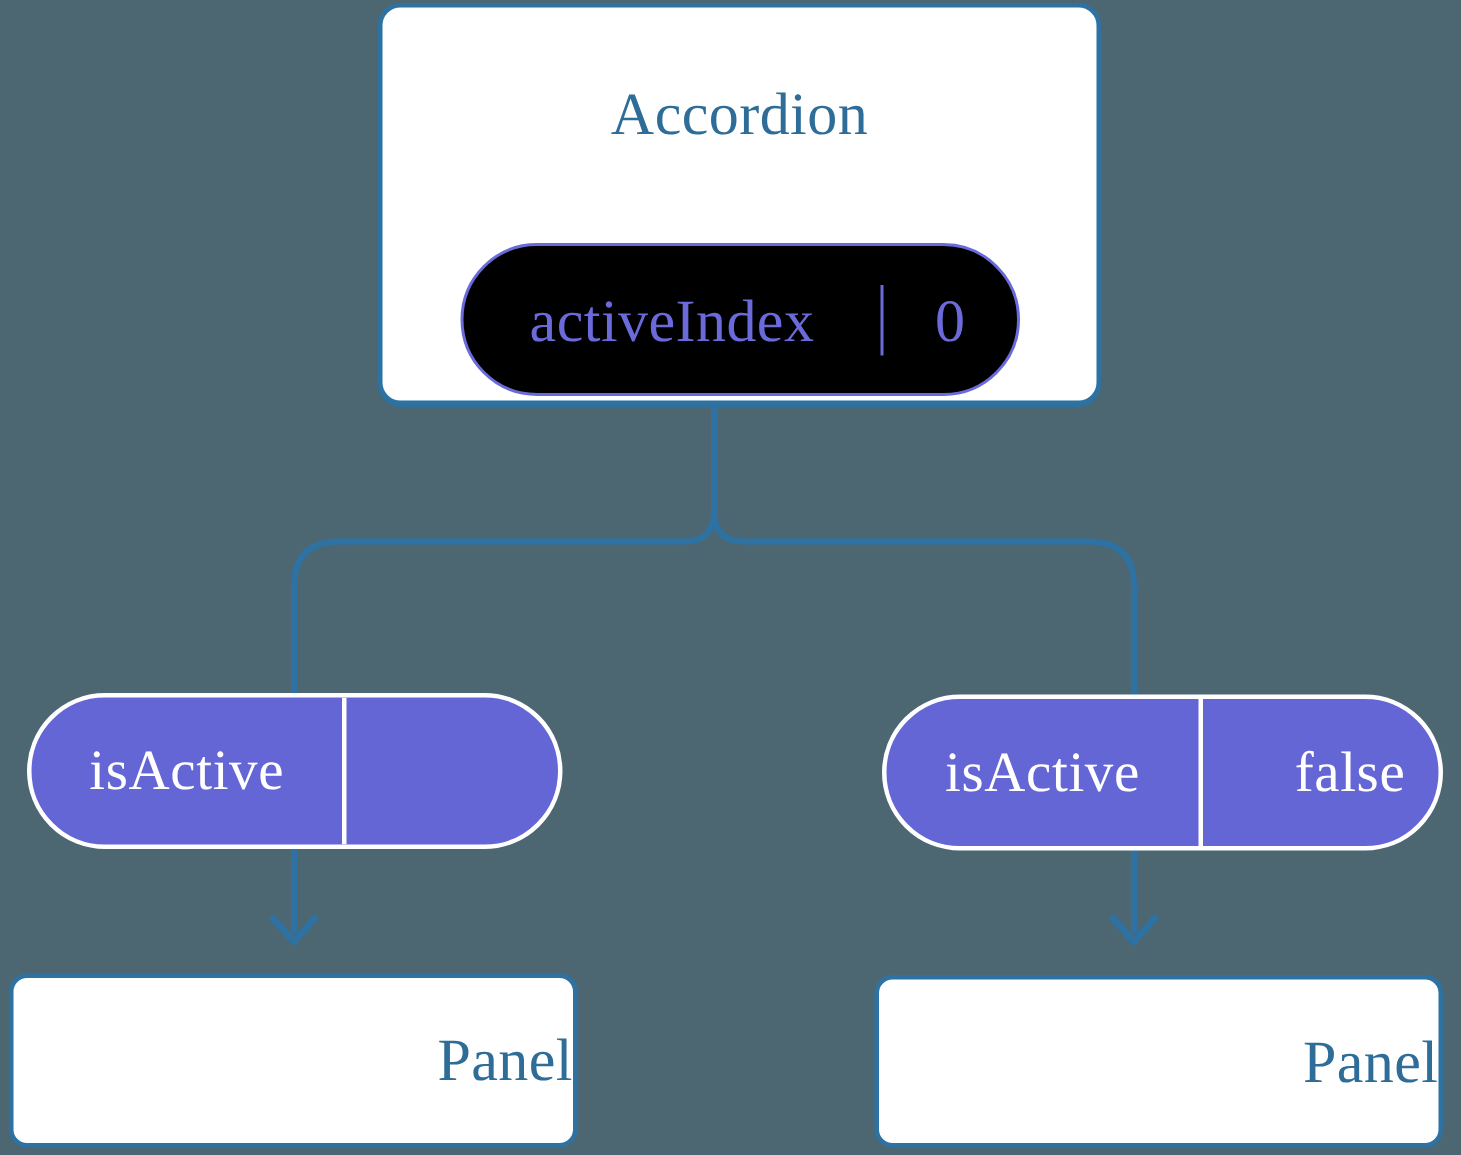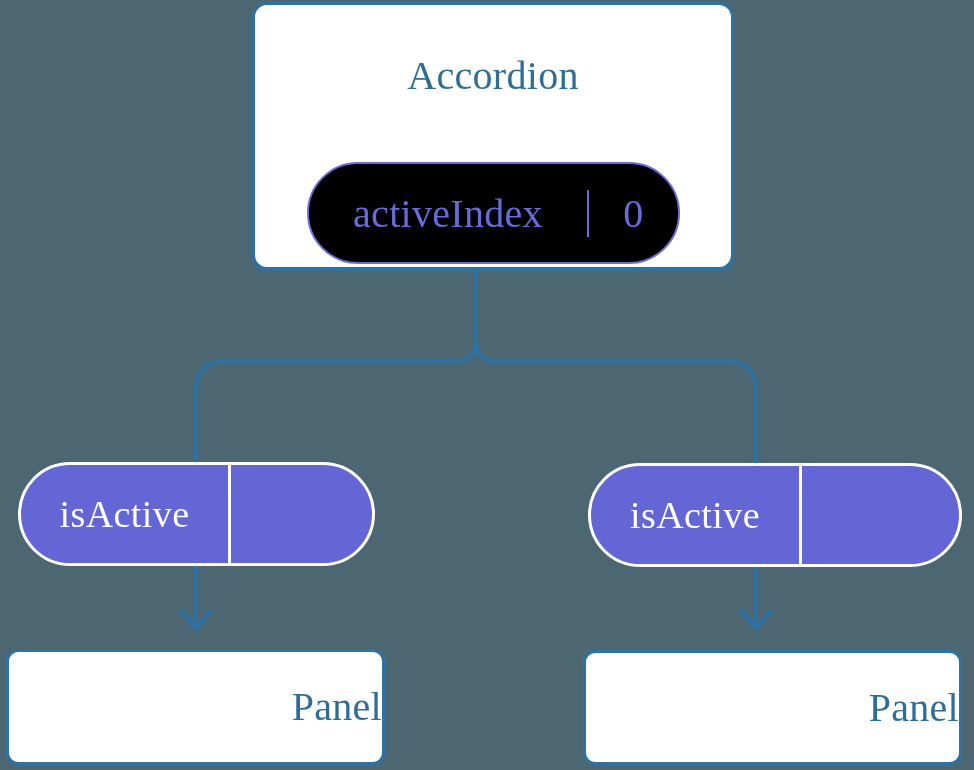--- a/index.html
+++ b/index.html
@@ -89,20 +89,21 @@
     <div class="seg seg-name">activeIndex</div>
     <div class="seg seg-value">0</div>
   </div>
 
   <div class="prop-pill prop-pill-left">
     <div class="seg seg-name">isActive</div>
   </div>
 
   <div class="prop-pill prop-pill-right">
     <div class="seg seg-name">isActive</div>
+    <div class="seg seg-value">false</div>
   </div>
 
   <div class="node panel-node panel-left">
     <div class="node-title">Panel</div>
   </div>
 
   <div class="node panel-node panel-right">
     <div class="node-title">Panel</div>
   </div>
 

